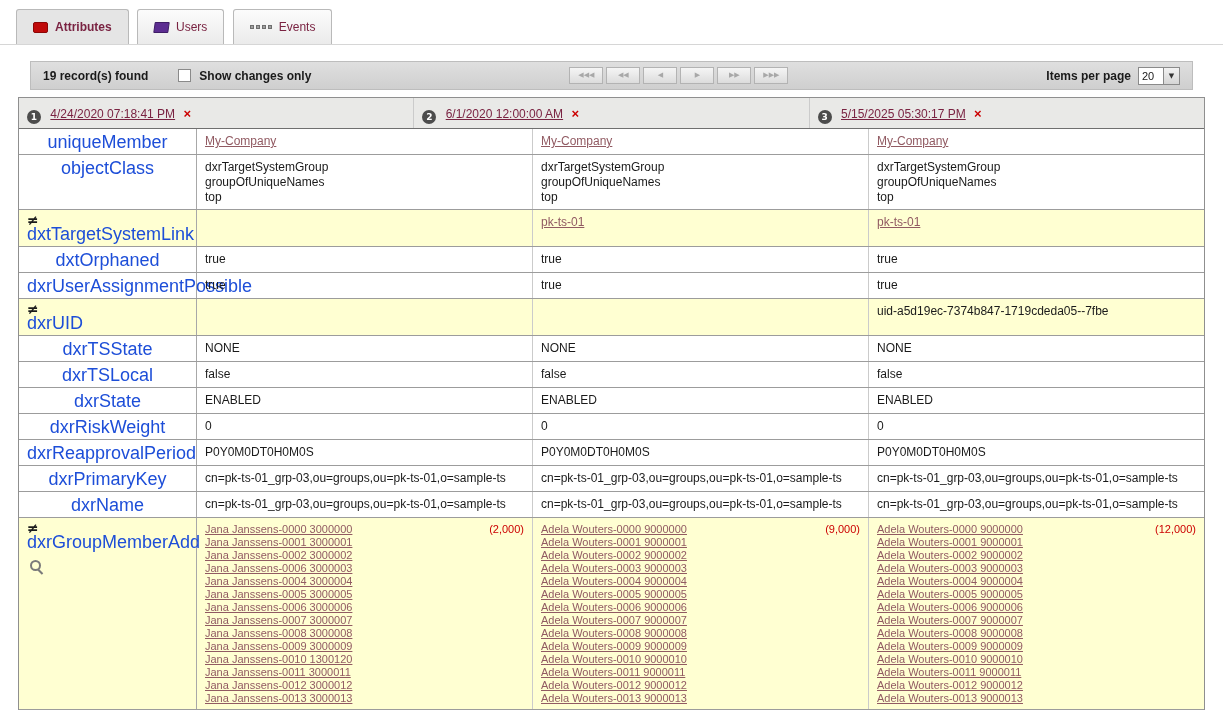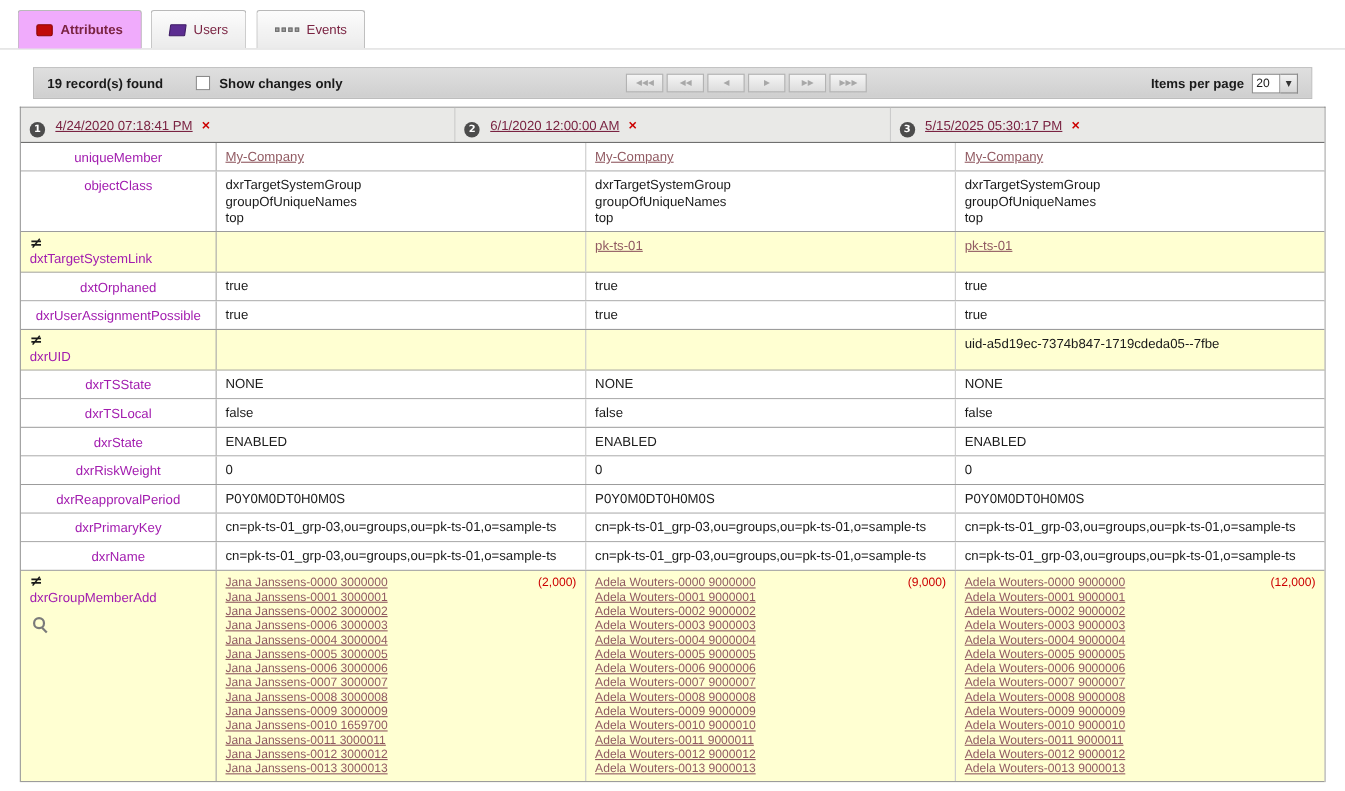--- a/index.html
+++ b/index.html
@@ -4,21 +4,21 @@
 <style>
   *{box-sizing:border-box;margin:0;padding:0}
   html,body{width:1223px;height:719px;overflow:hidden;background:#fff;
     font-family:"Liberation Sans",sans-serif;font-size:12px;color:#1a1a1a}
 
   
   .tabbar{padding:9px 0 0 16px;height:45px;background:#fff;border-bottom:1px solid #d6d6d6}
   .tab{display:inline-flex;align-items:center;gap:7px;height:35px;padding:0 16px;margin-right:5px;
     border:1px solid #b9b9b9;border-bottom:none;border-radius:3px 3px 0 0;
     background:linear-gradient(#fcfcfc,#ebebeb);cursor:pointer;vertical-align:bottom}
-  .tab.active{background:#f0abfc}
+  .tab.active{background:#e5e5e5}
   .tab-label{color:#7a2342;font-size:12px}
   .tab.active .tab-label{font-weight:bold}
   .tab-icon{display:inline-block}
   .attr-icon{width:15px;height:11px;background:#c00a0a;border:1px solid #8c0606;border-radius:2px}
   .users-icon{width:15px;height:11px;background:#5c2d91;border:1px solid #3f1d66;transform:skewX(-8deg);border-radius:1px}
   .events-icon{display:inline-flex;gap:2px;align-items:center}
   .events-icon i{display:block;width:4px;height:4px;background:#a0a0a0;border:1px solid #6f6f6f}
 
   
   .toolbar{display:flex;align-items:center;margin:16px 30px 7px;height:29px;
@@ -53,21 +53,21 @@
     background:#fff;font-size:11px;padding:0 3px;font-family:"Liberation Sans",sans-serif}
   .head-col{padding-top:9px}
   .badge{display:inline-block;width:14px;height:14px;border-radius:50%;background:#4c4c4c;color:#fff;
     font-size:9px;font-weight:bold;text-align:center;line-height:14px;margin-right:6px;
     vertical-align:-2px;font-family:"DejaVu Sans",sans-serif}
   .date-link{color:#7a2342;font-weight:normal;text-decoration:underline}
   .remove-x{color:#cc0000;font-weight:bold;margin-left:5px;cursor:pointer;font-size:13px;line-height:1}
 
   .row{display:flex;border-bottom:1px solid #9c9c9c;background:#fff;min-height:26px}
   .row.changed{background:#ffffd2}
-  .attr-name{font-size:12px;color:#a21caf;line-height:15px}
+  .attr-name{font-size:18px;color:#1d4ed8;line-height:15px}
   .attr-center{text-align:center;padding-top:6px}
   .attr-left{text-align:left;padding-top:3px}
   .neq{font-size:14px;font-weight:bold;line-height:14px;font-family:"DejaVu Sans",sans-serif}
   .val-text{line-height:15px;font-size:12px}
   .val-link{display:block;color:#915a62;text-decoration:underline;font-size:12px;line-height:15px;width:max-content}
   .member-cell .val-link{font-size:11px;line-height:13px}
   .count{float:right;color:#cc0000;font-size:11px}
 
   .magnifier{position:relative;display:block;width:13px;height:13px;margin:10px 0 0 3px;cursor:pointer}
   .magnifier::before{content:"";position:absolute;left:0;top:0;width:7px;height:7px;
@@ -335,21 +335,21 @@
           <a href="#" class="val-link">Jana Janssens-0000 3000000</a>
           <a href="#" class="val-link">Jana Janssens-0001 3000001</a>
           <a href="#" class="val-link">Jana Janssens-0002 3000002</a>
           <a href="#" class="val-link">Jana Janssens-0006 3000003</a>
           <a href="#" class="val-link">Jana Janssens-0004 3000004</a>
           <a href="#" class="val-link">Jana Janssens-0005 3000005</a>
           <a href="#" class="val-link">Jana Janssens-0006 3000006</a>
           <a href="#" class="val-link">Jana Janssens-0007 3000007</a>
           <a href="#" class="val-link">Jana Janssens-0008 3000008</a>
           <a href="#" class="val-link">Jana Janssens-0009 3000009</a>
-          <a href="#" class="val-link">Jana Janssens-0010 1659700</a>
+          <a href="#" class="val-link">Jana Janssens-0010 1300120</a>
           <a href="#" class="val-link">Jana Janssens-0011 3000011</a>
           <a href="#" class="val-link">Jana Janssens-0012 3000012</a>
           <a href="#" class="val-link">Jana Janssens-0013 3000013</a>
         </div>
         <div class="cell data-cell member-cell">
           <span class="count">(9,000)</span>
           <a href="#" class="val-link">Adela Wouters-0000 9000000</a>
           <a href="#" class="val-link">Adela Wouters-0001 9000001</a>
           <a href="#" class="val-link">Adela Wouters-0002 9000002</a>
           <a href="#" class="val-link">Adela Wouters-0003 9000003</a>

